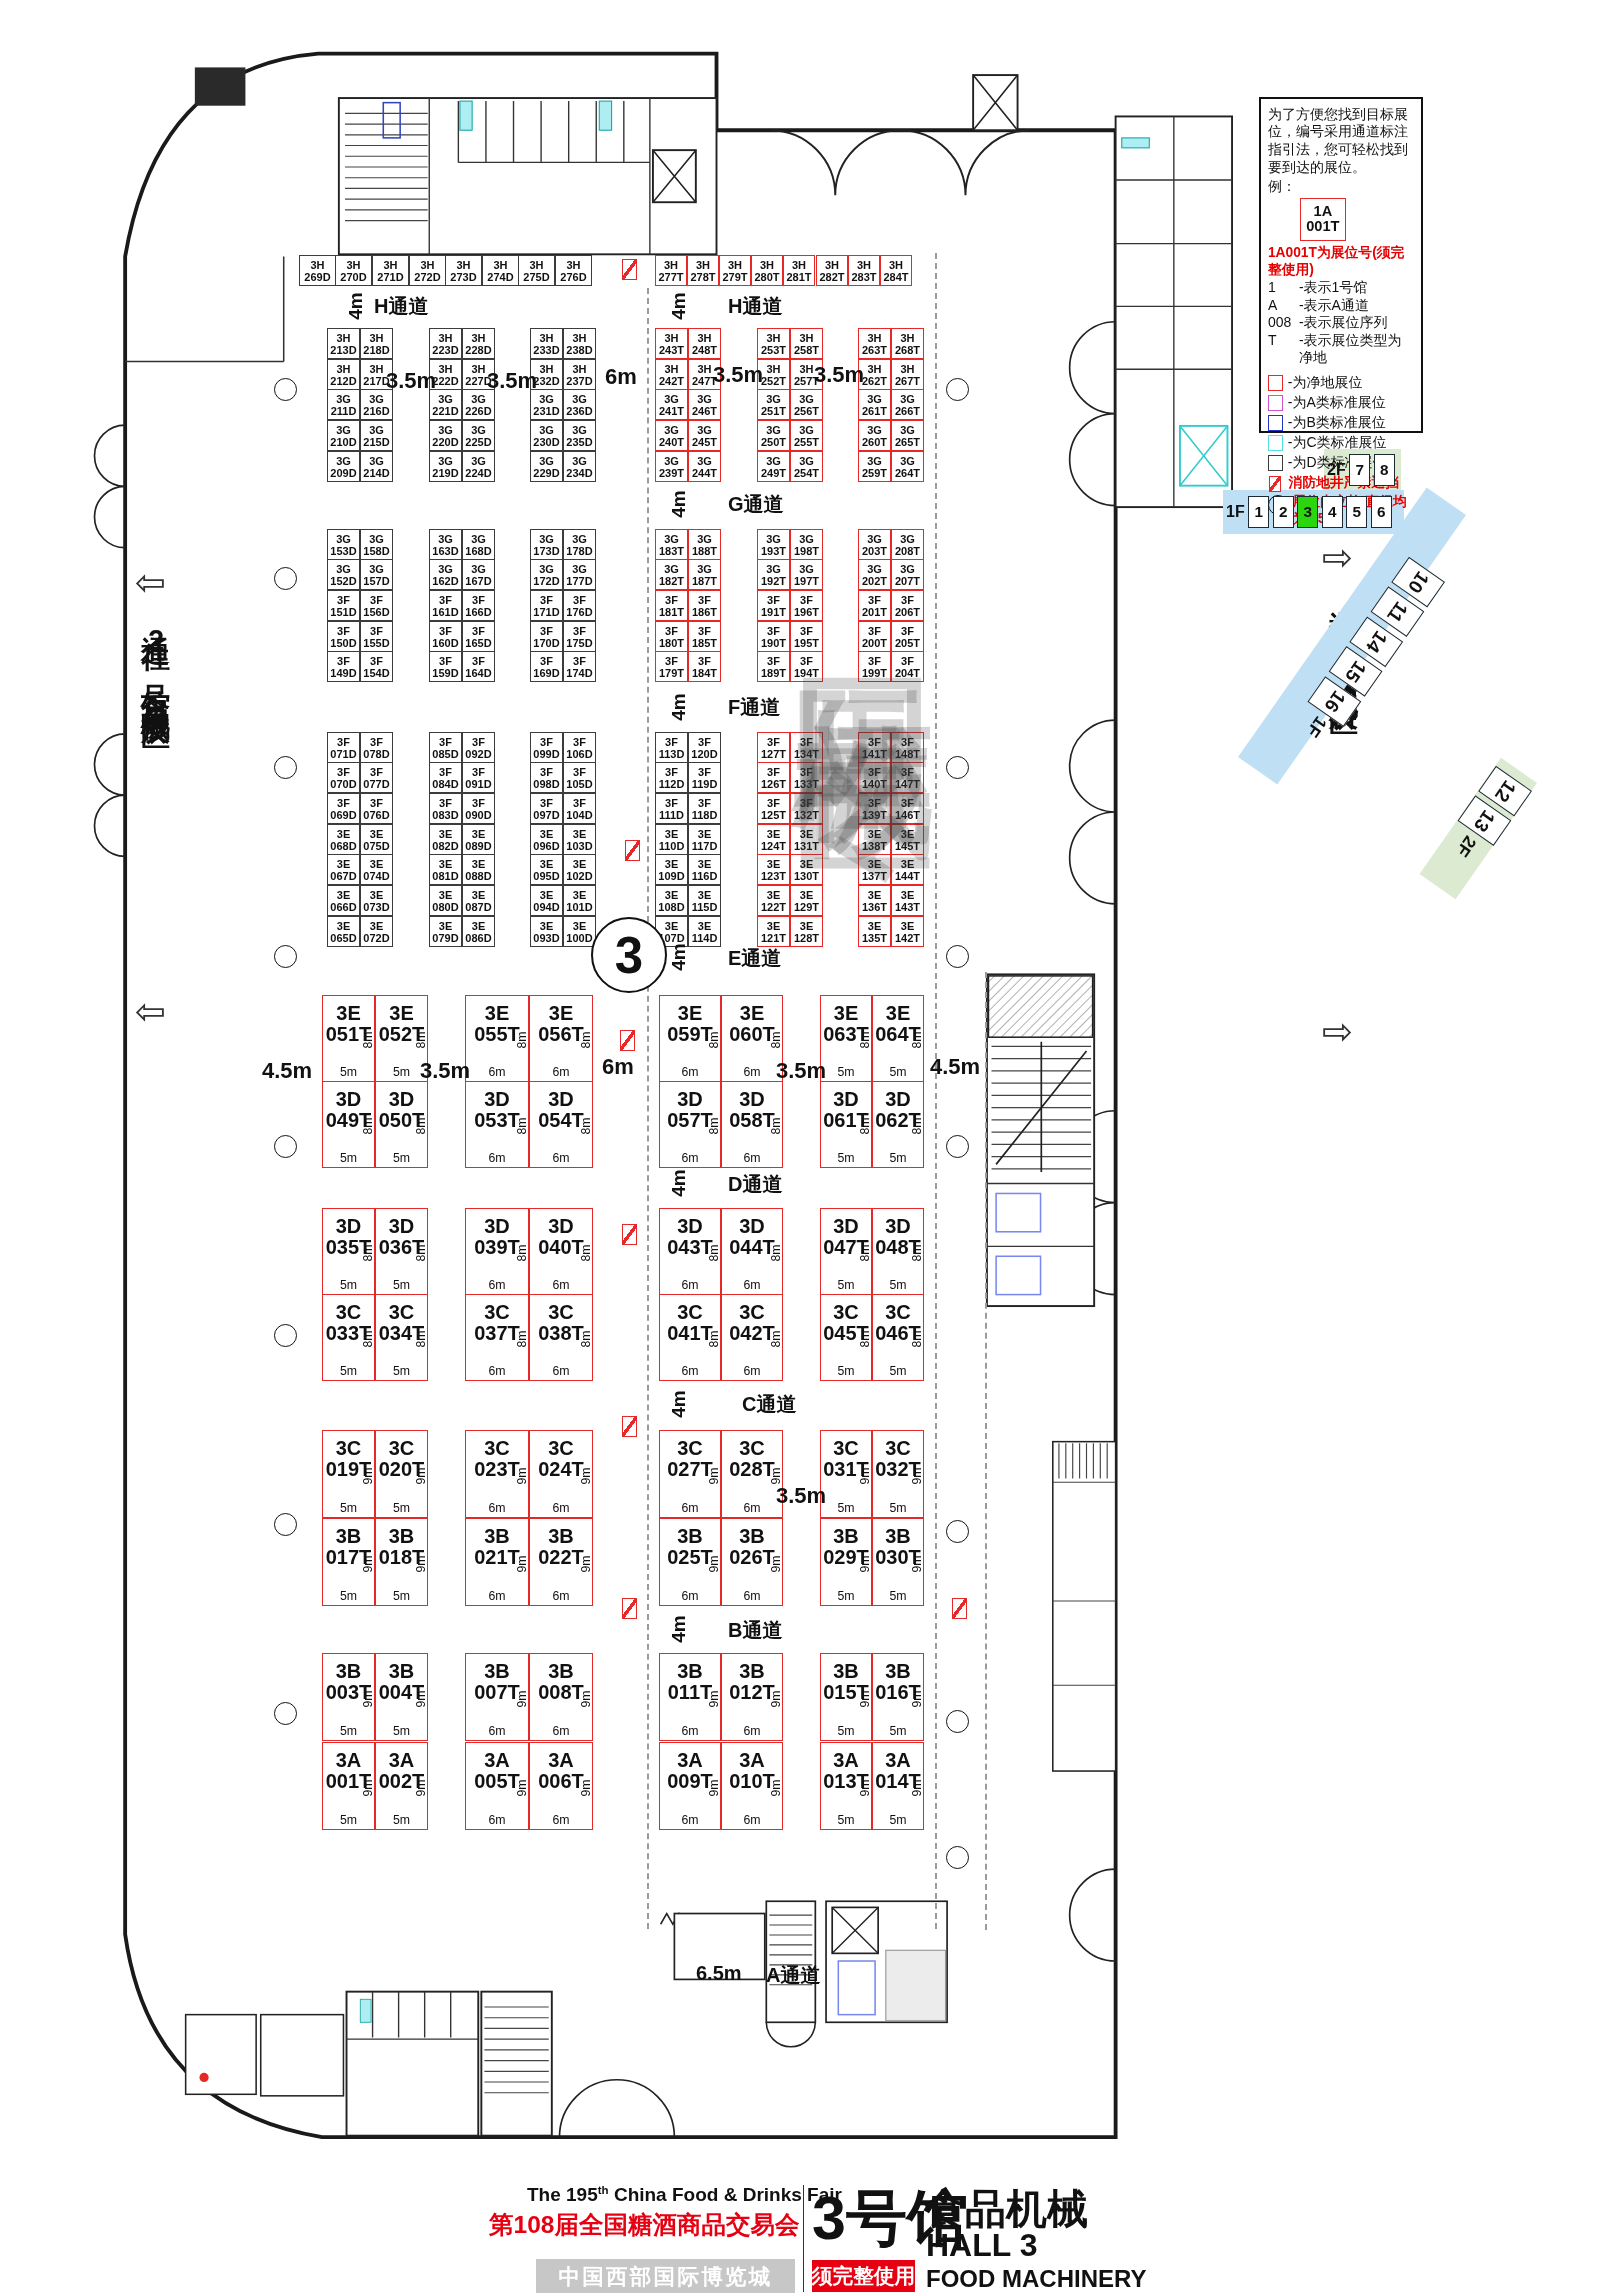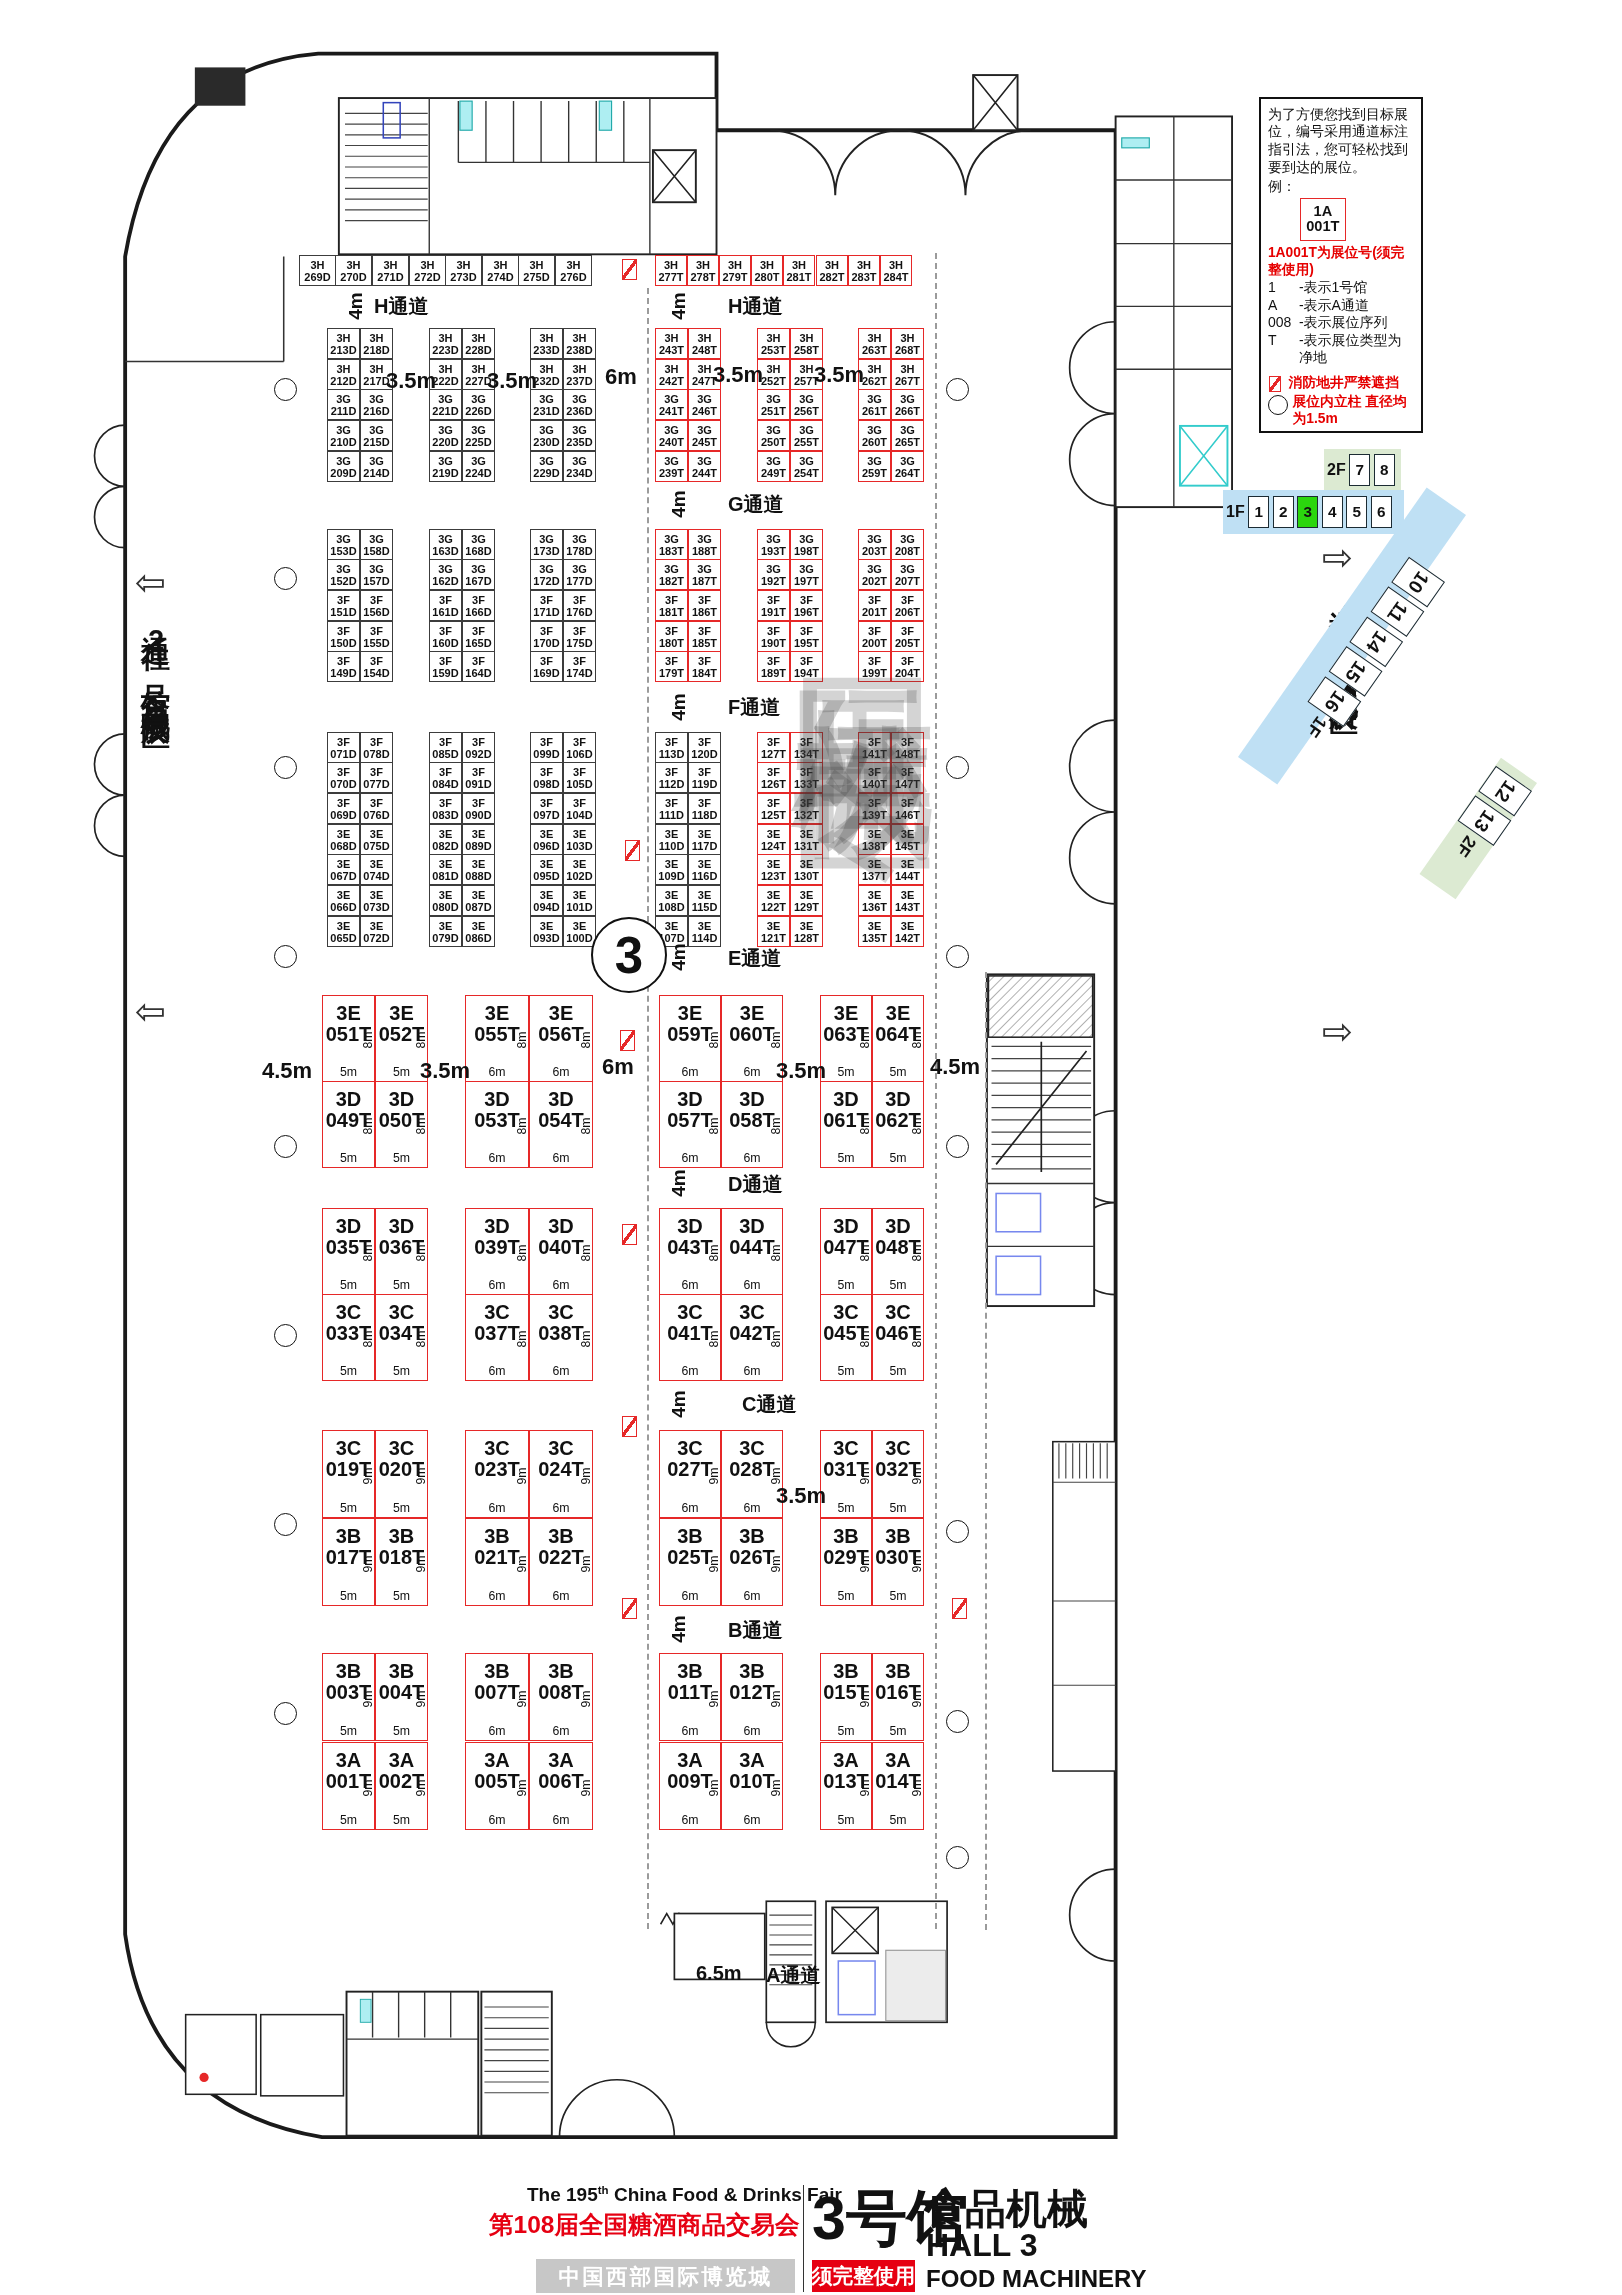--- a/index.html
+++ b/index.html
@@ -188,20 +188,42 @@
         <div class="lgline">
           <span class="k">008</span>
           <span>-表示展位序列</span>
         </div>
         <div class="lgline">
           <span class="k">T</span>
           <span>-表示展位类型为净地</span>
         </div>
       </div>
     <div style="height:6.1px;"></div>
+    <div id="lg-types">
+        <div class="lgtype">
+          <span class="sw" style="border-color:#e62828"></span>
+          <span>-为净地展位</span>
+        </div>
+        <div class="lgtype">
+          <span class="sw" style="border-color:#cc55cc"></span>
+          <span>-为A类标准展位</span>
+        </div>
+        <div class="lgtype">
+          <span class="sw" style="border-color:#2233cc"></span>
+          <span>-为B类标准展位</span>
+        </div>
+        <div class="lgtype">
+          <span class="sw" style="border-color:#55dde0"></span>
+          <span>-为C类标准展位</span>
+        </div>
+        <div class="lgtype">
+          <span class="sw" style="border-color:#3c3c3c"></span>
+          <span>-为D类标准展位</span>
+        </div>
+      </div>
     <div class="lgfire">
       <span class="fmini"></span>
       <span class="lgred">消防地井严禁遮挡</span>
     </div>
     <div class="lgfire">
       <span class="pmini"></span>
       <span class="lgred">展位内立柱 直径均为1.5m</span>
     </div>
   </div>
 

